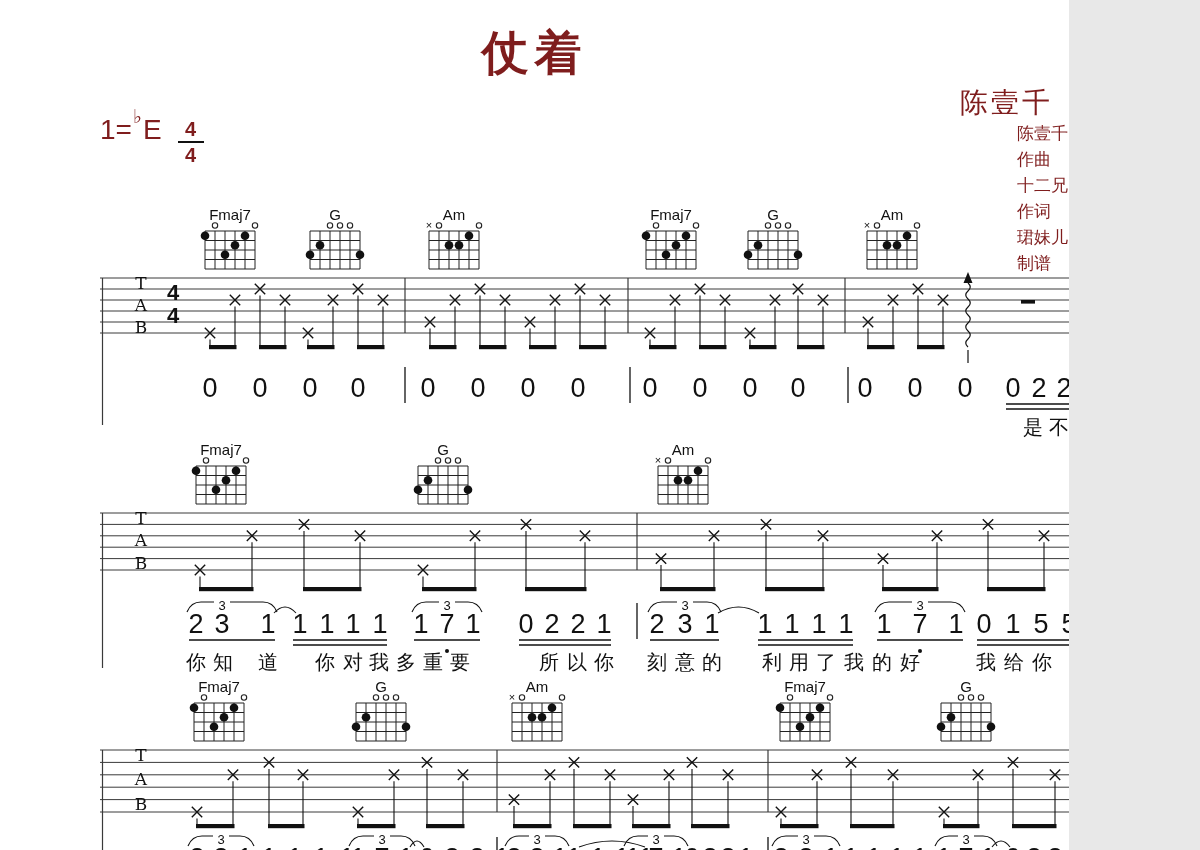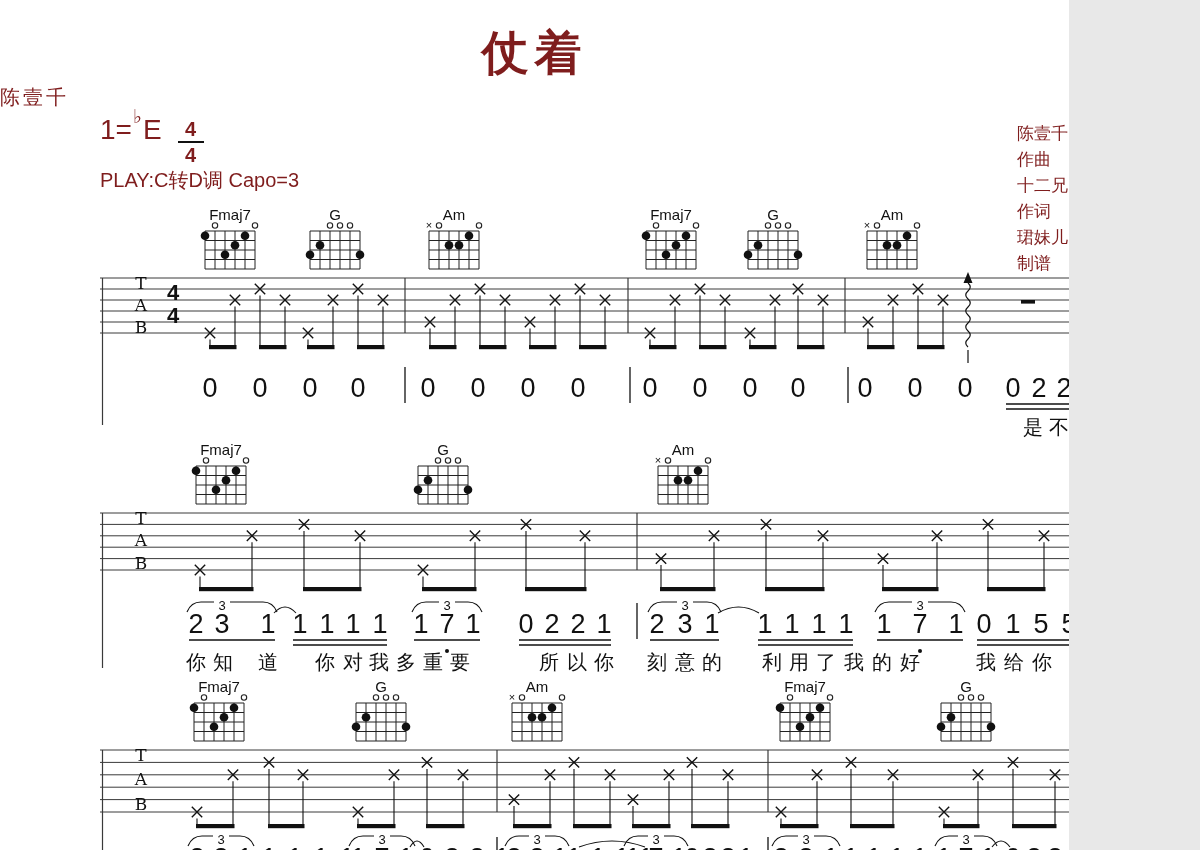--- a/index.html
+++ b/index.html
@@ -1,20 +1,20 @@
 <!DOCTYPE html>
 <html><head>
 <meta charset="utf-8">
 <style>
   html,body{margin:0;padding:0;background:#e8e8e8;}
   .page{position:relative;width:1025px;height:850px;background:#ffffff;overflow:hidden;
         font-family:"Liberation Sans",sans-serif;color:#7f1d1d;padding-left:44px;}
   .abs{position:absolute;}
   .title{left:0;right:0;top:22px;text-align:center;font-size:47px;font-weight:600;letter-spacing:6px;}
-  .artist{left:0;right:0;top:84px;text-align:left;font-size:20px;font-weight:500;letter-spacing:3px;}
+  .artist{left:0;right:16px;top:84px;text-align:right;font-size:28px;font-weight:500;letter-spacing:3px;}
   .keyline{left:100px;top:114px;font-size:28px;font-weight:500;display:flex;align-items:flex-start;}
   .keyline .flat{font-size:19px;position:relative;top:-9px;margin:0 1px;}
   .frac{display:inline-block;margin-left:16px;margin-top:3px;text-align:center;width:26px;}
   .frac div{font-size:20px;font-weight:600;line-height:24px;}
   .frac .top{border-bottom:2px solid #111;}
   .playline{left:100px;top:167px;font-size:20px;font-weight:500;}
   .credits{left:997px;top:121px;font-size:17px;line-height:26px;font-weight:500;margin-left:20px;}
   svg text{fill:#111;}
   .num{font-size:27px;font-family:"Liberation Sans",sans-serif;}
   .lyr{font-size:20px;}
@@ -35,21 +35,20 @@
   <div class="abs keyline">
     <span>1=</span>
       <span class="flat">♭</span>
       <span>E</span>
     <span class="frac">
       <div class="top">4</div>
       <div>4</div>
     </span>
   </div>
 
-  <div class="abs playline">PLAY:C转D调 Capo=3</div>
 
   <div class="abs credits">
     <div>陈壹千 作曲</div>
     <div>十二兄 作词</div>
     <div>珺妹儿 制谱</div>
   </div>
 
   <svg id="score" class="abs" style="left:0;top:0" width="1200" height="850" viewBox="0 0 1200 850">
       <g>
         <line x1="100" y1="278" x2="1097" y2="278" stroke="#3a3a3a" stroke-width="1"></line>

